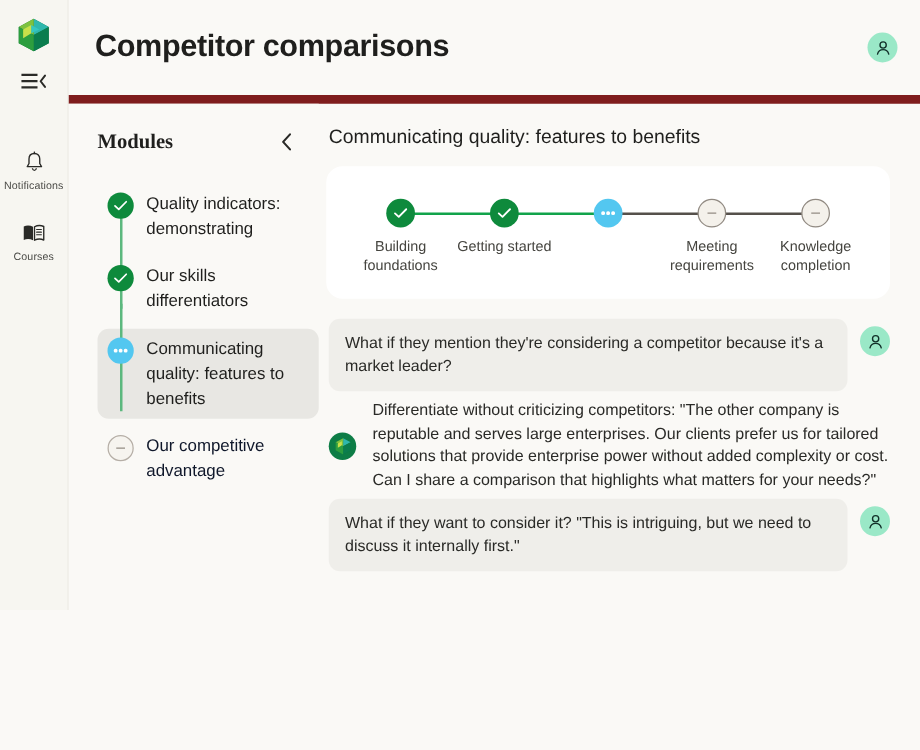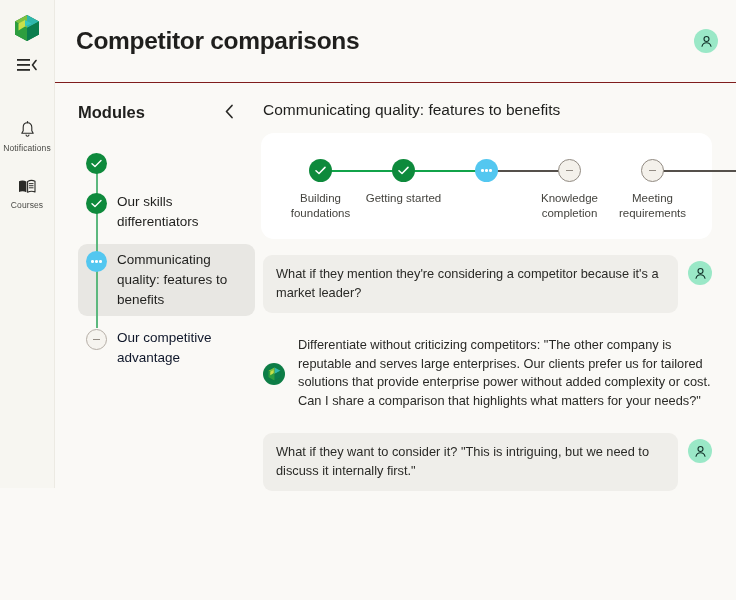--- a/index.html
+++ b/index.html
@@ -36,21 +36,21 @@
   .rail-label {
     font-size: 8.5px; color: #4a4a46; margin-top: 4px; letter-spacing: .1px;
   }
 
   
   .right { flex: 1; display: flex; flex-direction: column; height: 600px; min-width: 0; }
 
   .topbar {
     height: 83px; flex: 0 0 83px;
     background: #faf9f6;
-    border-bottom: 1px solid #7f1d1d;
+    border-bottom: 7px solid #7f1d1d;
     display: flex; align-items: center;
     padding: 0 18px 0 21px;
   }
   .page-title {
     font-size: 24.5px; font-weight: bold; color: #1f1f1d; letter-spacing: -0.3px;
     flex: 1;
   }
   .avatar-hdr {
     width: 24px; height: 24px; border-radius: 50%;
     background: #9ae8c7; display: flex; align-items: center; justify-content: center;
@@ -59,21 +59,21 @@
 
   .body-area { flex: 1; display: flex; min-height: 0; }
 
   
   .modules {
     width: 200px; flex: 0 0 200px;
     padding: 20px 0 0 23px;
     background: #faf9f6;
   }
   .modules-head {
-    display: flex; padding-right: 18px; margin-bottom: 24px;
+    display: flex; align-items: center; padding-right: 18px; margin-bottom: 24px; font-family: Liberation Serif, serif;
   }
   .modules-title { font-size: 16.5px; font-weight: bold; color: #1f1f1d; flex: 1; }
   .modules-collapse { width: 16px; height: 16px; display:flex; align-items:center; justify-content:center; cursor: pointer; }
 
   .mod-list { position: relative; }
   .mod-item {
     position: relative; display: flex; gap: 10px;
     padding: 6px 12px 6px 8px; border-radius: 9px;
     margin-bottom: 6px;
     cursor: pointer;
@@ -125,21 +125,21 @@
     margin-top: 9px; font-size: 11.5px; line-height: 15px;
     color: #45443f; text-align: center; max-width: 92px;
   }
   .step-line {
     position: absolute; top: 11px; height: 1.6px; z-index: 1;
   }
   .step-line.green { background: #11a34a; }
   .step-line.grey { background: #55504b; }
 
   
-  .chat { flex: 1; display: flex; flex-direction: column; gap: 23px; padding-left: 2px; }
+  .chat { flex: 1; display: flex; flex-direction: column; gap: 6px; padding-left: 2px; }
   .msg-user { display: flex; gap: 10px; align-items: flex-start; }
   .bubble-user {
     background: #efeeea; border-radius: 9px;
     padding: 10px 13px 11px;
     font-size: 12.8px; line-height: 18.5px; color: #2a2a27;
     flex: 1;
   }
   .avatar-user {
     width: 24px; height: 24px; border-radius: 50%; flex: 0 0 24px;
     background: #9ae8c7; display: flex; align-items: center; justify-content: center;
@@ -252,20 +252,21 @@
         <div class="mod-list">
           <div class="mod-connector" style="top:14px;height:86px;"></div>
           <div class="mod-connector" style="top:96px;height:86px;"></div>
 
           <div class="mod-item">
             <span class="mod-bullet done">
               <svg width="11" height="9" viewBox="0 0 11 9">
                   <path d="M1 4.7 L4 7.5 L10 1.4" stroke="#fff" stroke-width="1.4" fill="none" stroke-linecap="round" stroke-linejoin="round"></path>
                 </svg>
             </span>
+            <span class="mod-label">Quality indicators: demonstrating</span>
           </div>
 
           <div class="mod-item">
             <span class="mod-bullet done">
               <svg width="11" height="9" viewBox="0 0 11 9">
                   <path d="M1 4.7 L4 7.5 L10 1.4" stroke="#fff" stroke-width="1.4" fill="none" stroke-linecap="round" stroke-linejoin="round"></path>
                 </svg>
             </span>
             <span class="mod-label">Our skills differentiators</span>
           </div>
@@ -317,31 +318,31 @@
               <div class="step-line grey" style="left:50%;right:-50%;"></div>
               <div class="step-circle active">
                 <span class="dots">
                     <i></i>
                     <i></i>
                     <i></i>
                   </span>
               </div>
             </div>
             <div class="step">
-              <div class="step-circle todo">
-                <span class="dash"></span>
-              </div>
-              <div class="step-label">Knowledge completion</div>
-            </div>
-            <div class="step">
               <div class="step-line grey" style="left:50%;right:-50%;"></div>
               <div class="step-circle todo">
                 <span class="dash"></span>
               </div>
               <div class="step-label">Meeting requirements</div>
+            </div>
+            <div class="step">
+              <div class="step-circle todo">
+                <span class="dash"></span>
+              </div>
+              <div class="step-label">Knowledge completion</div>
             </div>
           </div>
         </div>
 
         <div class="chat">
 
           <div class="msg-user">
             <div class="bubble-user">What if they mention they're considering a competitor because it's a market leader?</div>
             <div class="avatar-user">
               <svg width="15" height="15" viewBox="0 0 15 15">

